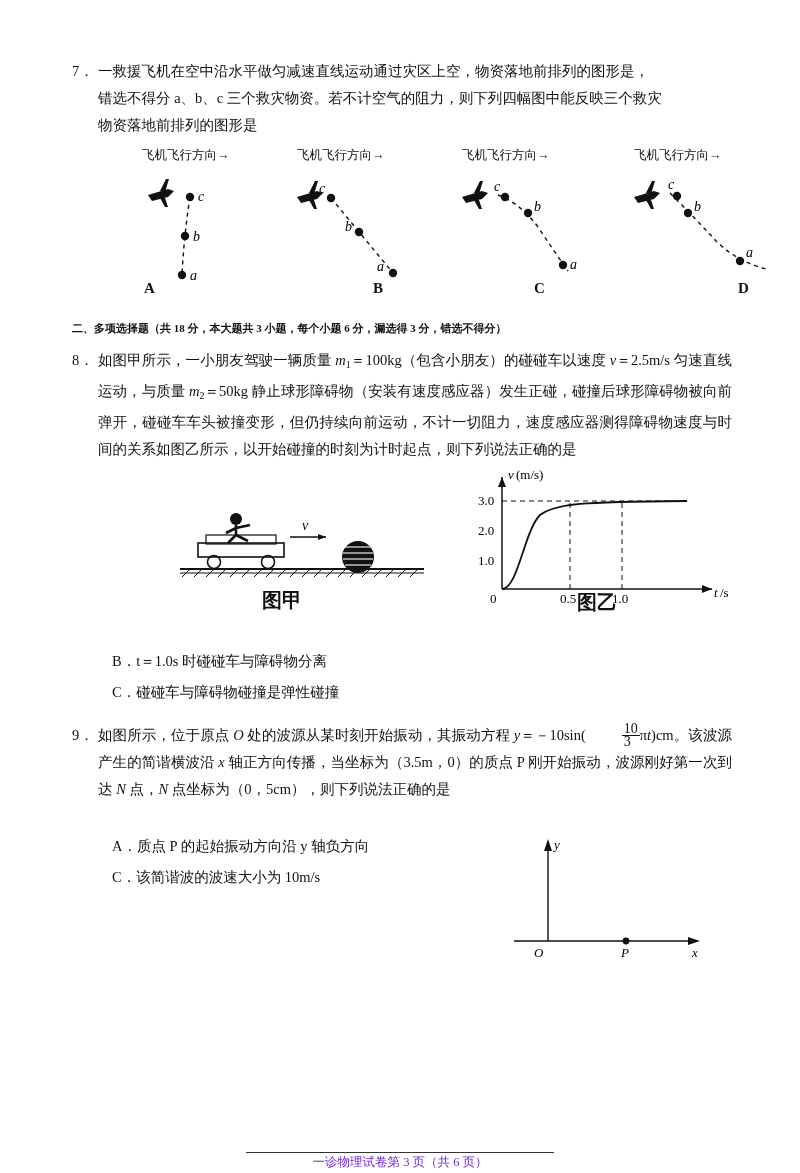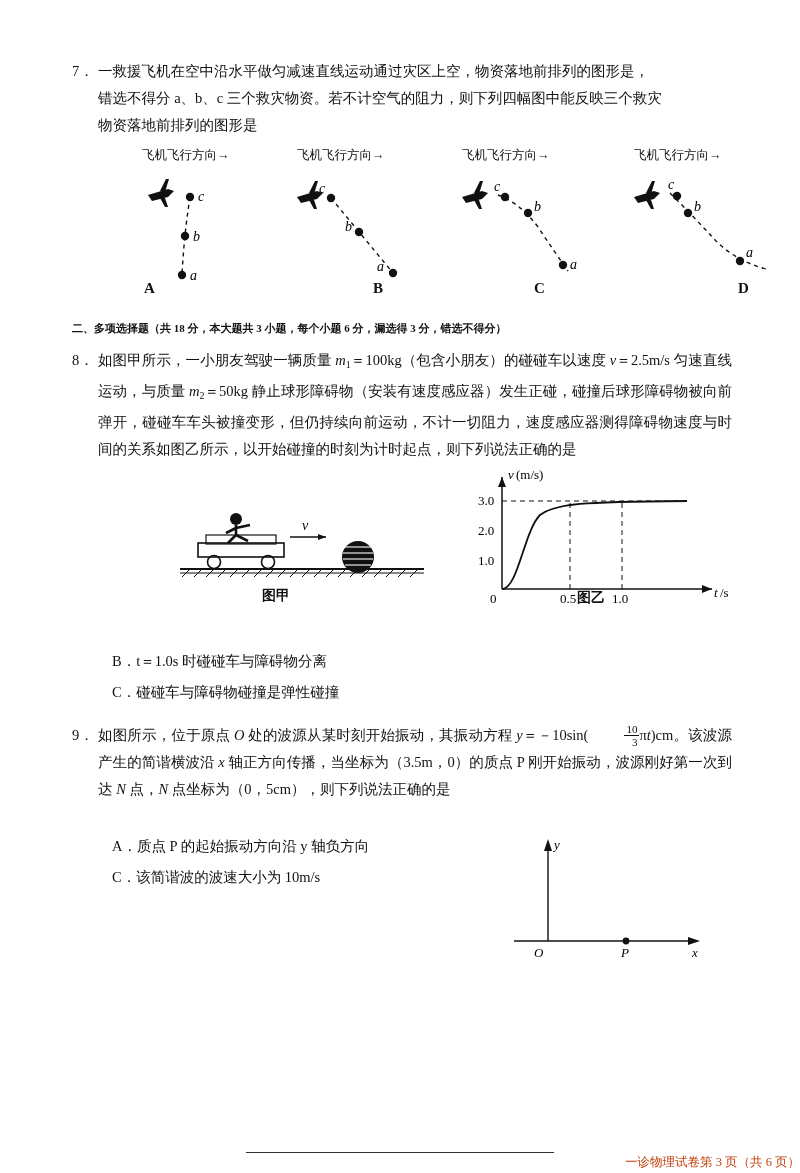--- a/index.html
+++ b/index.html
@@ -91,21 +91,21 @@
   .panel svg { position: absolute; left: 0; top: 18px; }
 
   
   .fig8 {
     position: relative;
     height: 175px;
     margin: 6px 0 2px 0;
   }
   .fig8 .cap {
     position: absolute;
-    font-size: 14px;
+    font-size: 20px;
     font-weight: bold;
   }
 
   
   .fig9 {
     position: absolute;
     right: 18px;
     top: 0;
     width: 210px;
     height: 130px;
@@ -117,36 +117,36 @@
     line-height: 31px;
     width: 400px;
     margin-top: 28px;
   }
 
   .footer {
     position: absolute;
     left: 0;
     bottom: 2px;
     width: 800px;
-    text-align: right;
+    text-align: center;
     font-size: 12.5px;
-    color: #c2410c;
+    color: #6d28d9;
   }
   .footer .line {
     position: absolute;
     left: 246px;
     bottom: 18px;
     width: 308px;
     border-top: 1px solid #333;
   }
   .frac {
     display: inline-block;
     vertical-align: -6px;
-    text-align: right;
-    font-size: 11px;
+    text-align: left;
+    font-size: 14px;
     line-height: 12px;
     margin-left: 36px;
   }
   .frac .num { display: block; border-bottom: 1px solid #111; padding: 0 2px; }
   .frac .den { display: block; padding: 0 2px; }
 </style>
 </head>
 <body>
 
 <div class="page">

